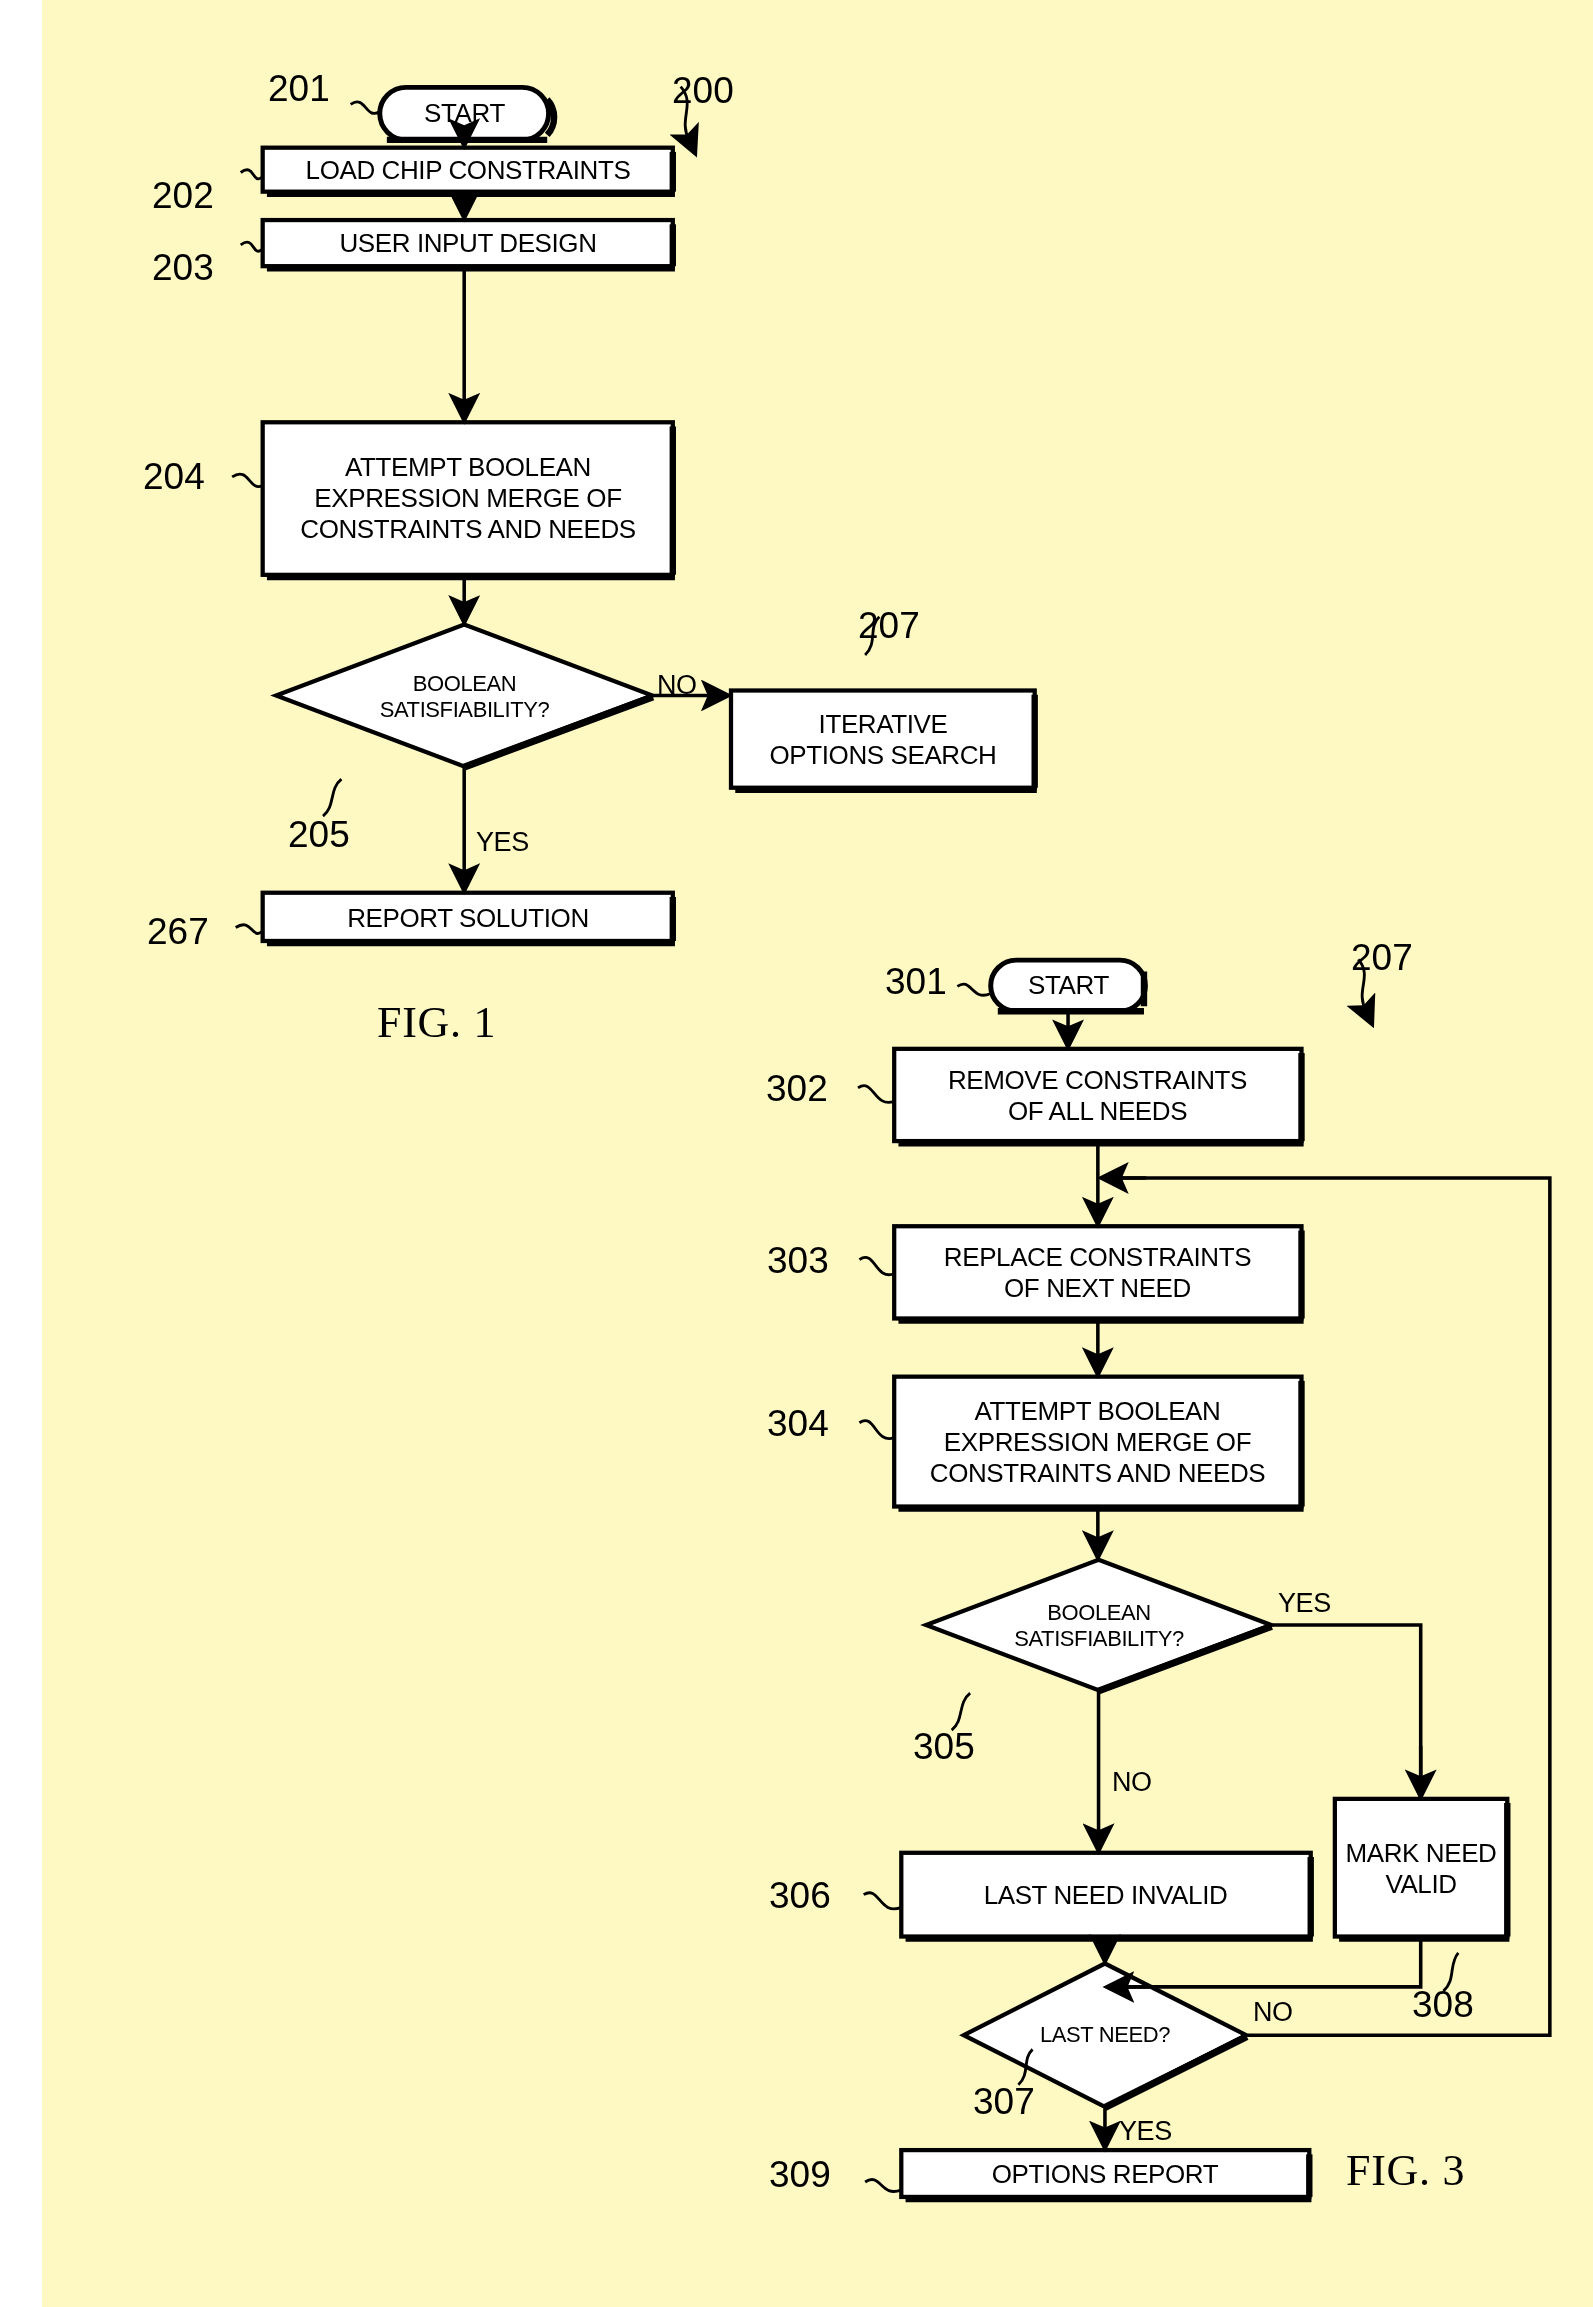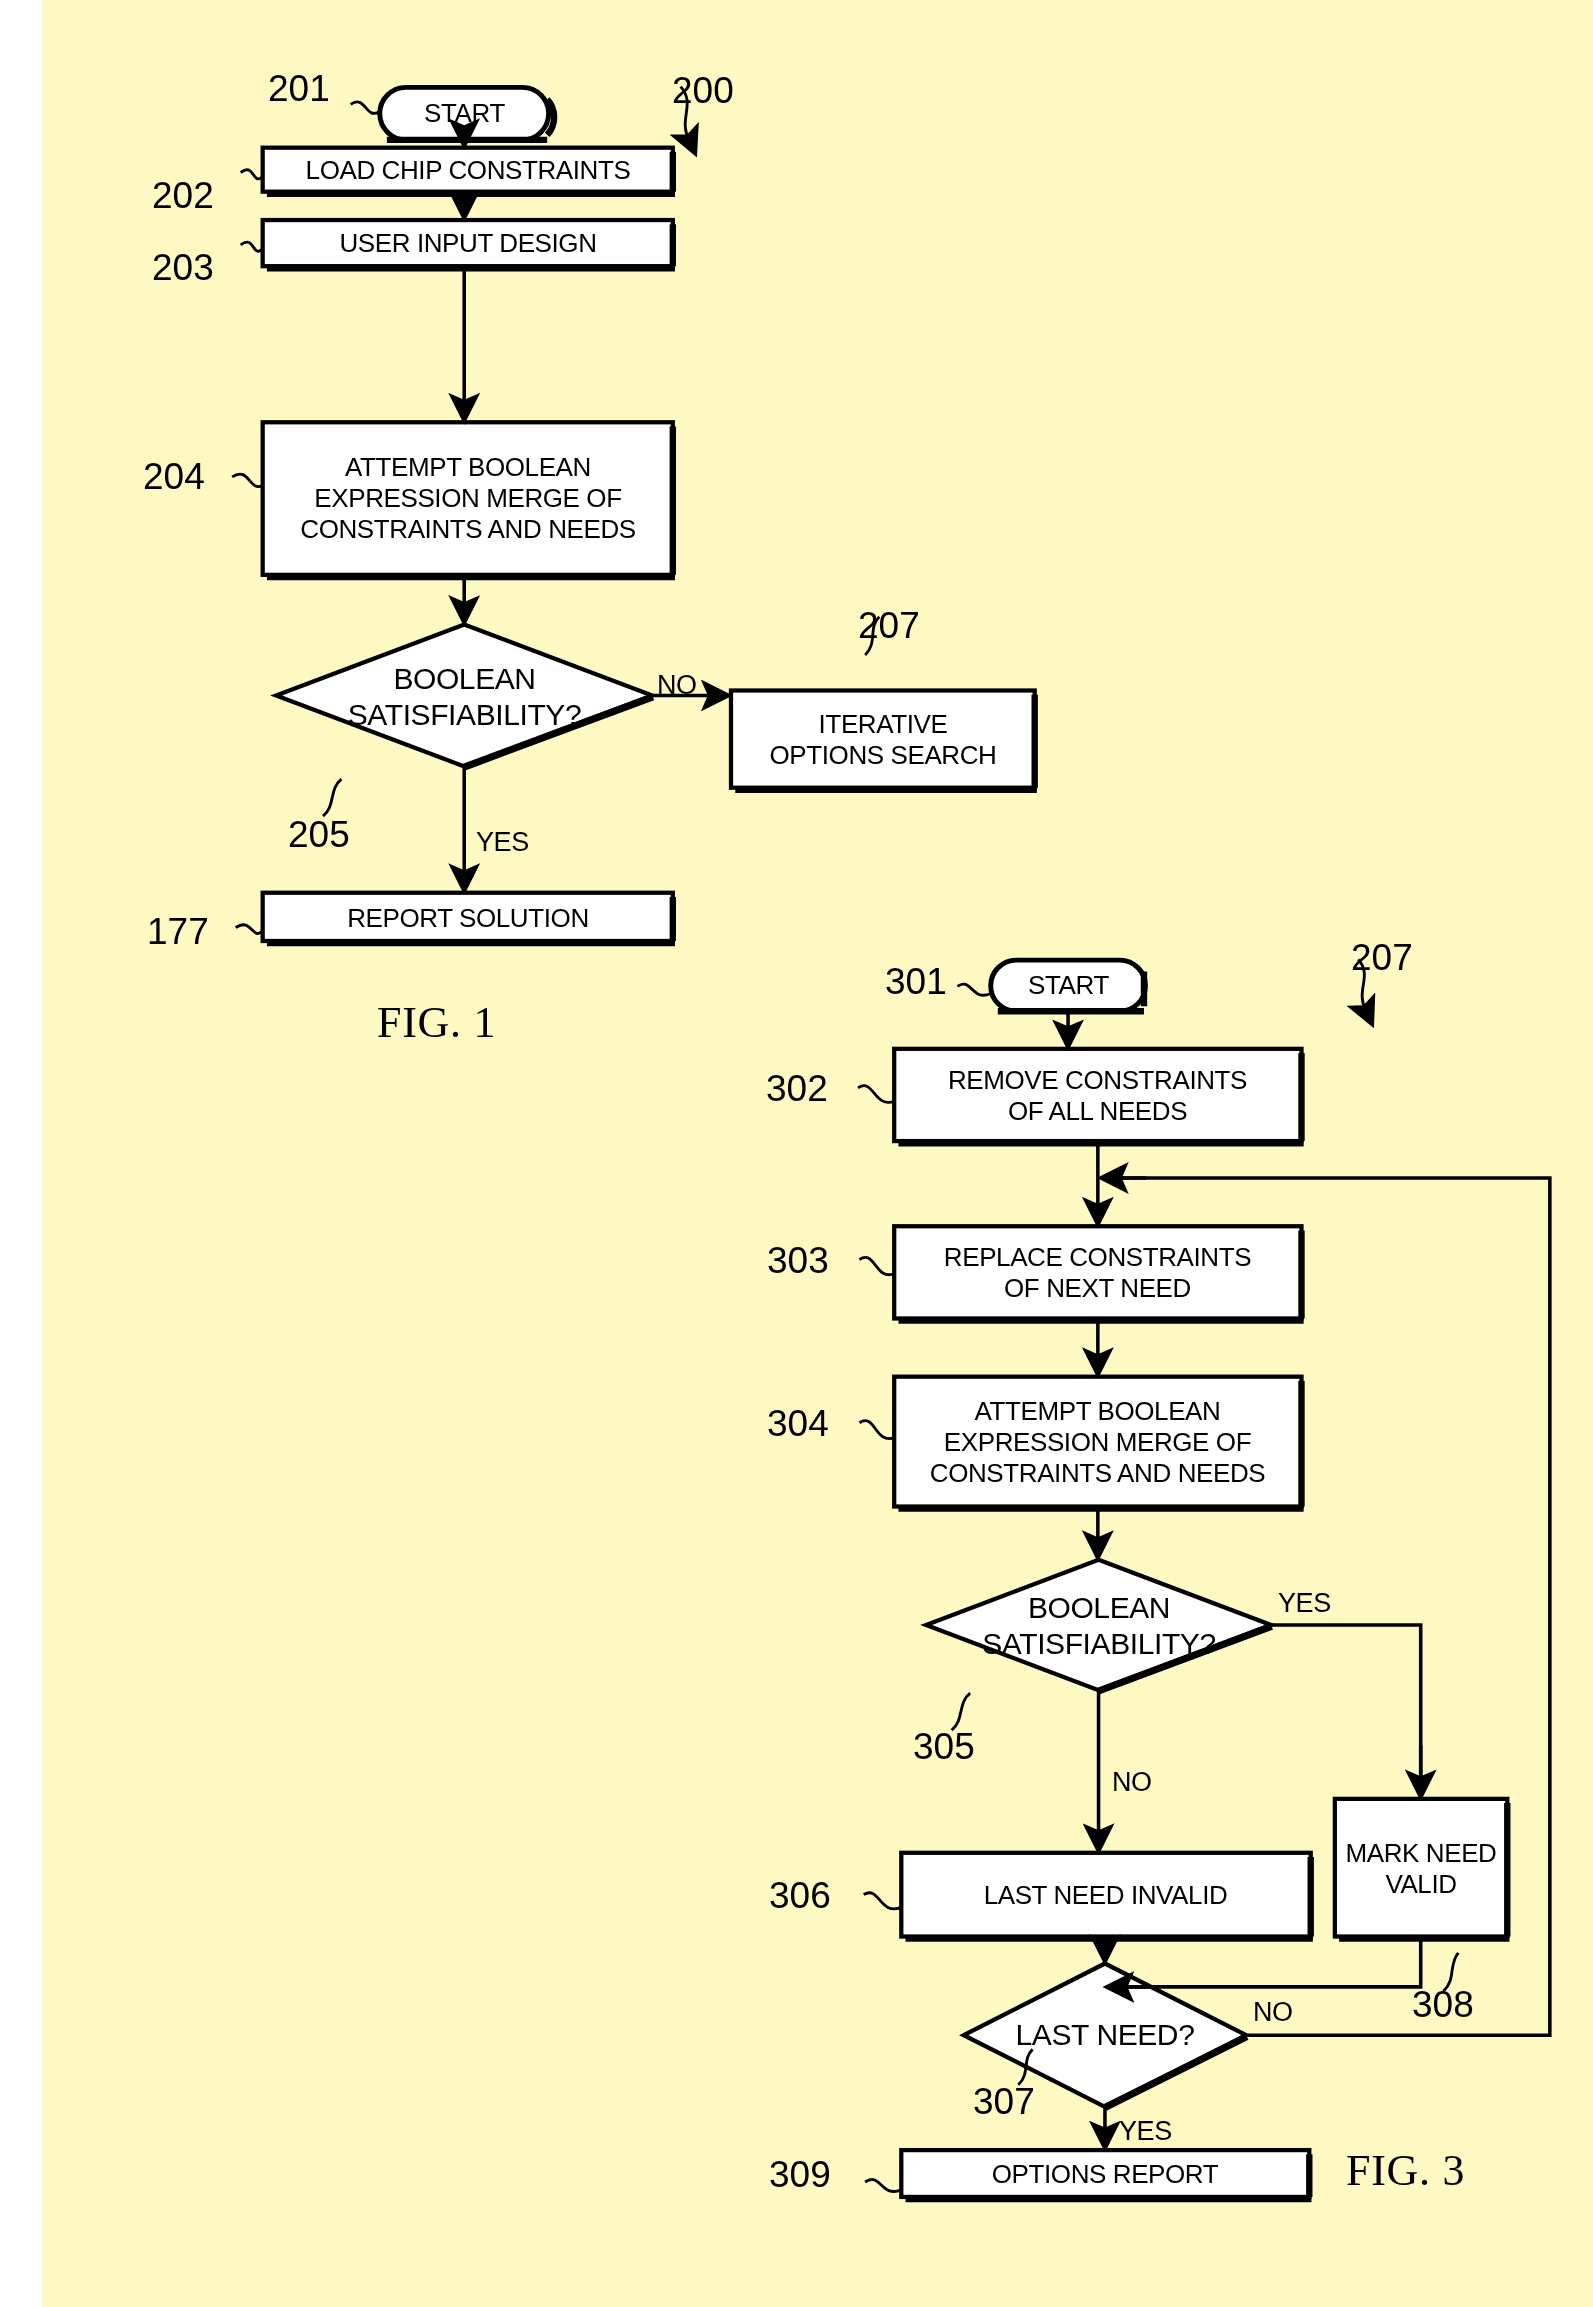--- a/index.html
+++ b/index.html
@@ -39,21 +39,21 @@
     color: #000000;
     font-family: "Liberation Sans", sans-serif;
     font-weight: 400;
     line-height: 1.18;
     letter-spacing: -0.4px;
     pointer-events: none;
     white-space: pre-line;
   }
   .box-label { font-size: 26px; }
   .term-label { font-size: 26px; }
-  .diamond-label { font-size: 30px; }
+  .diamond-label { font-size: 22px; }
   .edge-label {
     position: absolute;
     color: #000000;
     font-family: "Liberation Sans", sans-serif;
     font-size: 27px;
     letter-spacing: -0.4px;
   }
   .ref-num {
     position: absolute;
     color: #000000;
@@ -247,21 +247,21 @@
 
     <div class="edge-label" style="left:615px; top:670px;">NO</div>
 
     <div class="edge-label" style="left:434px; top:827px;">YES</div>
 
     <div class="ref-num" style="left:226px; top:68px;">201</div>
     <div class="ref-num" style="left:110px; top:175px;">202</div>
     <div class="ref-num" style="left:110px; top:247px;">203</div>
     <div class="ref-num" style="left:101px; top:456px;">204</div>
     <div class="ref-num" style="left:246px; top:814px;">205</div>
-    <div class="ref-num" style="left:105px; top:911px;">177</div>
+    <div class="ref-num" style="left:105px; top:911px;">267</div>
     <div class="ref-num" style="left:816px; top:605px;">207</div>
     <div class="ref-num" style="left:630px; top:70px;">200</div>
 
     <div class="fig-caption" style="left:335px; top:997px;">FIG. 1</div>
 
     <div class="node-text term-label" style="left:949px; top:960px; width:155px; height:51px;">START</div>
 
     <div class="node-text box-label" style="left:852px; top:1049px; width:407px; height:94px;">REMOVE CONSTRAINTS
 OF ALL NEEDS</div>
 

